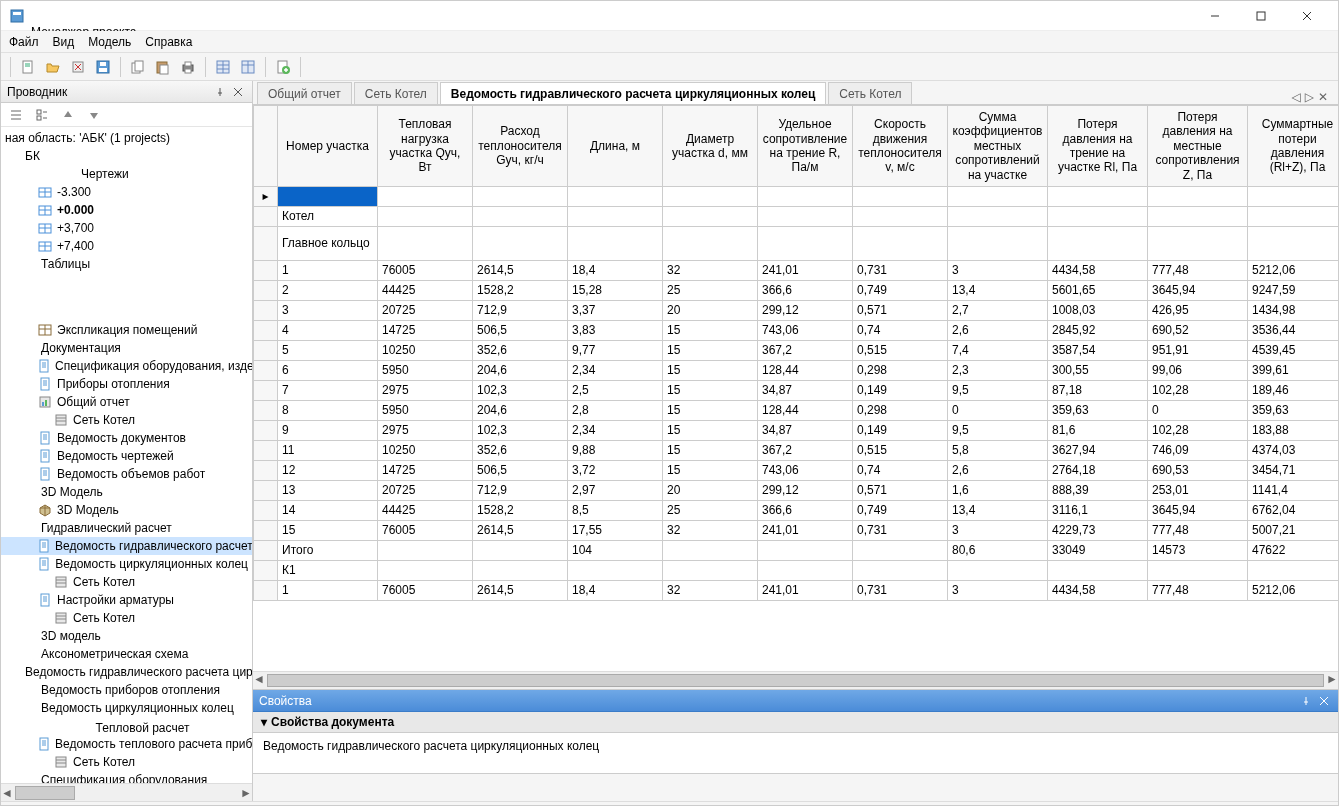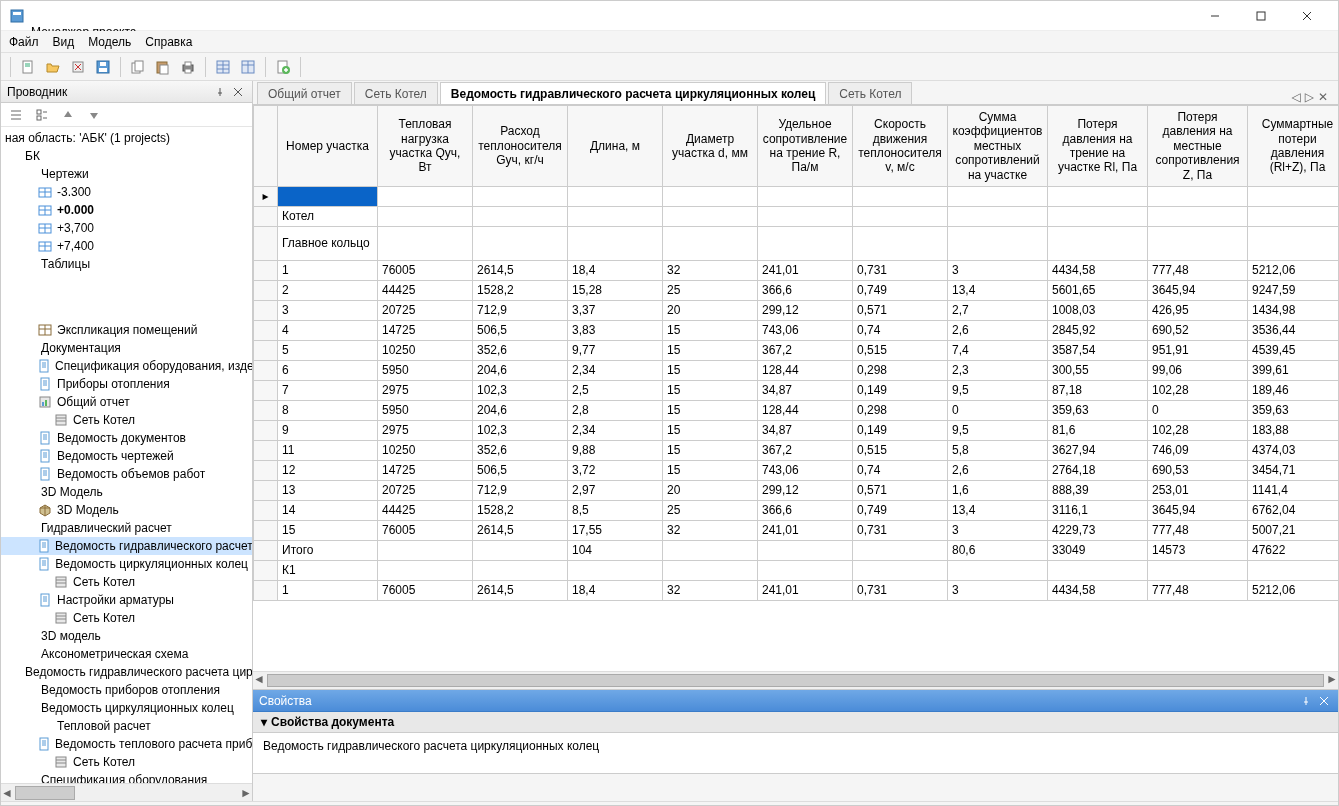--- a/index.html
+++ b/index.html
@@ -208,21 +208,21 @@
           </div>
       </div>
       <div class="tree" id="tree">
         <div class="tree-row" style="padding-left:4px">
             <span>ная область: 'АБК' (1 projects)</span>
           </div>
       <div class="tree-row" style="padding-left: 4px;">
             <span class="tree-icon"></span>
             <span>БК</span>
           </div>
-          <div class="tree-row" style="padding-left: 20px;">
+          <div class="tree-row" style="padding-left: 20px; gap: 40px;">
             <span class="tree-icon"></span>
             <span>Чертежи</span>
           </div>
           <div class="tree-row" style="padding-left: 36px;">
             <span class="tree-icon">
               <svg width="14" height="14">
                 <rect x="1" y="3" width="12" height="9" fill="#fff" stroke="#4a90d9"></rect>
                 <line x1="1" y1="7" x2="13" y2="7" stroke="#4a90d9"></line>
                 <line x1="7" y1="3" x2="7" y2="12" stroke="#4a90d9"></line>
               </svg>
@@ -435,21 +435,21 @@
             <span>Ведомость гидравлического расчета циркуляционных колец</span>
           </div>
           <div class="tree-row" style="padding-left: 20px;">
             <span class="tree-icon"></span>
             <span>Ведомость приборов отопления</span>
           </div>
           <div class="tree-row" style="padding-left: 20px;">
             <span class="tree-icon"></span>
             <span>Ведомость циркуляционных колец</span>
           </div>
-          <div class="tree-row" style="padding-left: 36px;">
+          <div class="tree-row" style="padding-left: 36px; flex-direction: column;">
             <span class="tree-icon"></span>
             <span>Тепловой расчет</span>
           </div>
           <div class="tree-row" style="padding-left: 36px;">
             <span class="tree-icon">
               <svg width="14" height="14">
                 <rect x="3" y="1" width="8" height="12" fill="#fff" stroke="#5b9bd5"></rect>
                 <line x1="5" y1="4" x2="9" y2="4" stroke="#5b9bd5"></line>
                 <line x1="5" y1="6" x2="9" y2="6" stroke="#5b9bd5"></line>
                 <line x1="5" y1="8" x2="9" y2="8" stroke="#5b9bd5"></line>

